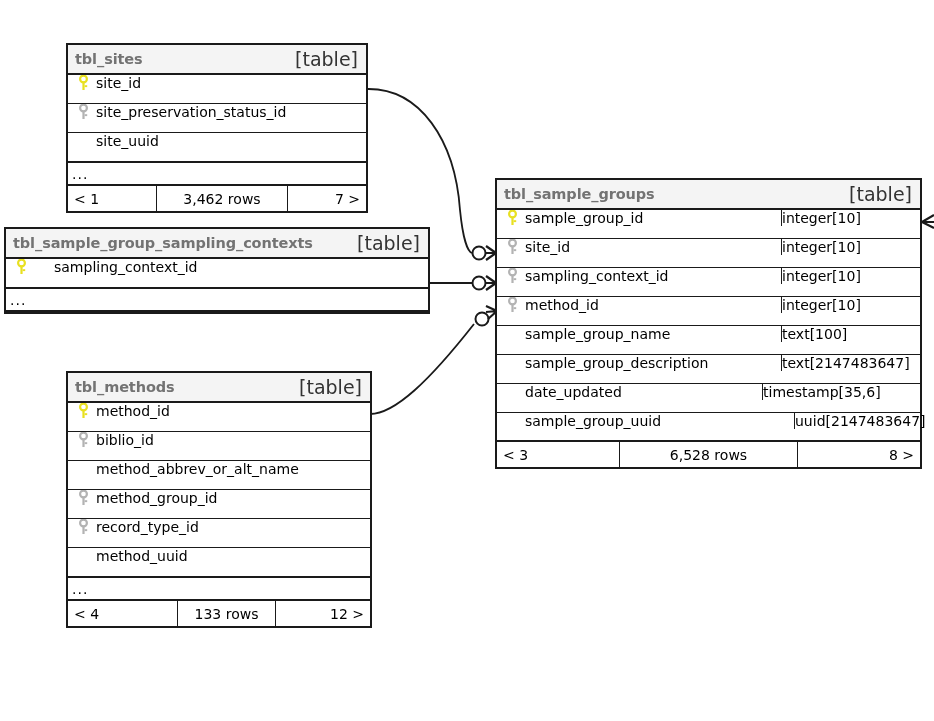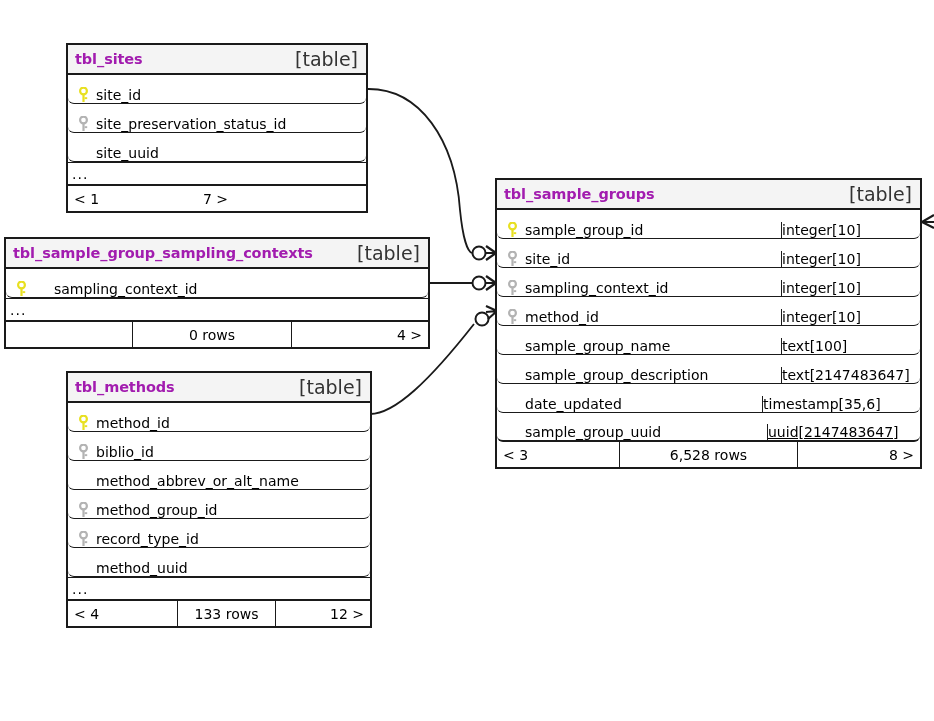--- a/index.html
+++ b/index.html
@@ -40,36 +40,35 @@
     justify-content: space-between;
     background: #f4f4f4;
     border-bottom: 2px solid #1a1a1a;
     box-sizing: border-box;
     height: 30px;
     padding: 0 8px 0 7px;
   }
   .ent-title {
     font-weight: bold;
     font-size: 14.5px;
-    color: #a21caf;
+    color: #737373;
     letter-spacing: -0.1px;
     white-space: nowrap;
   }
   .ent-kind {
     font-size: 19px;
     color: #333333;
     white-space: nowrap;
   }
   .col-row {
     display: flex;
-    align-items: flex-end;
+    align-items: flex-start;
     height: 29px;
     border-bottom: 1px solid #1a1a1a;
     box-sizing: border-box;
-    border-radius: 6px;
   }
   .col-row:last-of-type { }
   .col-name {
     display: flex;
     align-items: center;
     flex: 1 1 auto;
     min-width: 0;
     padding-left: 6px;
     box-sizing: border-box;
   }
@@ -213,50 +212,46 @@
       <div class="col-name">
         <span class="keyslot"></span>
         <span class="col-label">site_uuid</span>
       </div>
     </div>
 
     <div class="ellipsis-row">...</div>
 
     <div class="ent-footer">
       <div class="foot-cell foot-left" style="width:88px;">&lt; 1</div>
+      <div class="foot-cell foot-mid" style="flex:1 1 auto;">3,462 rows</div>
       <div class="foot-cell foot-right" style="width:78px;">7 &gt;</div>
     </div>
   </div>
 
-  <div class="entity" style="left:4px; top:237px; width:426px;">
+  <div class="entity" style="left:4px; top:227px; width:426px;">
     <div class="ent-header">
       <span class="ent-title">tbl_sample_group_sampling_contexts</span>
       <span class="ent-kind">[table]</span>
     </div>
 
     <div class="col-row indent-wide">
       <div class="col-name">
         <span class="keyslot">
           <svg class="key-icon" width="11" height="16" viewBox="0 0 11 16" aria-hidden="true">
             <circle cx="5.5" cy="4" r="3.4" fill="none" stroke="#e8e021" stroke-width="2.2"></circle>
             <rect x="4.4" y="6.6" width="2.2" height="8.4" fill="#e8e021"></rect>
             <rect x="6.6" y="10.2" width="2.6" height="1.9" fill="#e8e021"></rect>
           </svg>
         </span>
         <span class="col-label">sampling_context_id</span>
       </div>
     </div>
 
     <div class="ellipsis-row">...</div>
 
-    <div class="ent-footer">
-      <div class="foot-cell foot-left" style="width:126px;"></div>
-      <div class="foot-cell foot-mid" style="flex:1 1 auto;">0 rows</div>
-      <div class="foot-cell foot-right" style="width:136px;">4 &gt;</div>
-    </div>
   </div>
 
   <div class="entity" style="left:66px; top:371px; width:306px;">
     <div class="ent-header">
       <span class="ent-title">tbl_methods</span>
       <span class="ent-kind">[table]</span>
     </div>
 
     <div class="col-row">
       <div class="col-name">
@@ -418,21 +413,21 @@
         <span class="col-label">date_updated</span>
       </div>
       <div class="col-type" style="width:158px;">timestamp[35,6]</div>
     </div>
 
     <div class="col-row" style="border-bottom:2px solid #1a1a1a;">
       <div class="col-name">
         <span class="keyslot"></span>
         <span class="col-label">sample_group_uuid</span>
       </div>
-      <div class="col-type" style="width:153px;text-decoration:underline;">uuid[2147483647]</div>
+      <div class="col-type" style="width:126px;">uuid[2147483647]</div>
     </div>
 
     <div class="ent-footer">
       <div class="foot-cell foot-left" style="width:122px;">&lt; 3</div>
       <div class="foot-cell foot-mid" style="flex:1 1 auto;">6,528 rows</div>
       <div class="foot-cell foot-right" style="width:122px;">8 &gt;</div>
     </div>
   </div>
 
 </div>

